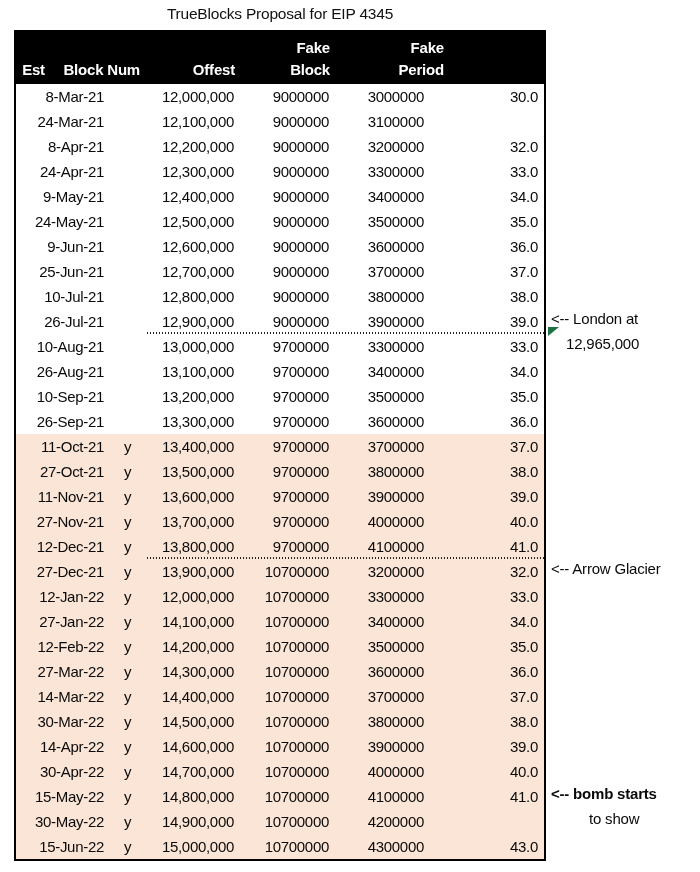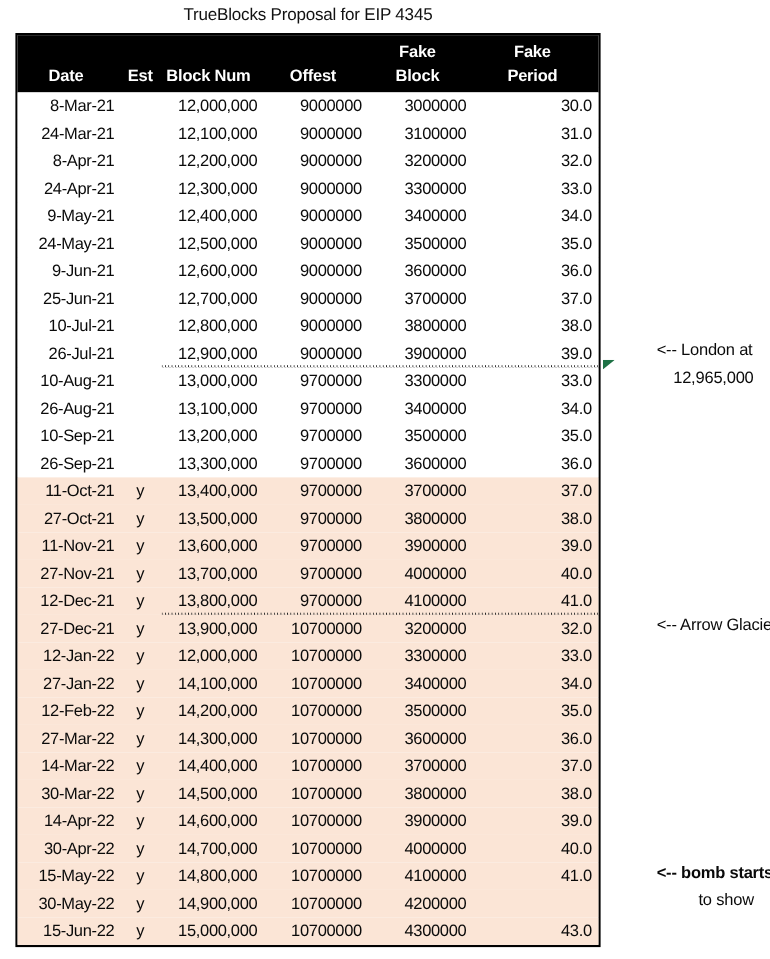--- a/index.html
+++ b/index.html
@@ -17,21 +17,21 @@
   .sheet {
     position: absolute; top: 30px; left: 14px; width: 532px;
     border: 2px solid #000; background: #fff;
   }
   .thead {
     display: flex; background: var(--header-bg, #000); color: var(--header-fg, #fff);
     height: 52px;
   }
   .th {
     display: flex; flex-direction: column; justify-content: flex-end;
-    align-items: center; font-weight: bold; font-size: 15px;
+    font-weight: bold; font-size: 15px;
     padding-bottom: 3px; line-height: 22px; letter-spacing: -0.2px;
   }
   .tbody { position: relative; }
   .row { display: flex; height: 25px; position: relative; background: #fff; }
   .row.peach { background: var(--peach, #fbe5d6); }
   .cell {
     font-size: 15px; line-height: 25px; letter-spacing: -0.3px;
     white-space: nowrap; overflow: hidden; color: #0a0a0a;
   }
   
@@ -45,44 +45,40 @@
     position: absolute; left: 131px; right: 0; bottom: -1px; height: 3px;
     background-image:
       repeating-linear-gradient(90deg, #222 0 1px, transparent 1px 3px),
       repeating-linear-gradient(90deg, transparent 0 1px, #222 1px 2px, transparent 2px 3px);
     background-size: 3px 1.5px, 3px 1.5px;
     background-position: 0 0, 0 1.5px;
     background-repeat: repeat-x;
   }
   .annotation {
     position: absolute; font-size: 15px; letter-spacing: -0.2px;
-    white-space: nowrap; color: #0a0a0a; margin-left: 46px;
+    white-space: nowrap; color: #0a0a0a;
   }
   .anno-london-1   { left: 551px; top: 310px; }
   .anno-london-2   { left: 566px; top: 335px; }
   .anno-glacier    { left: 551px; top: 560px; }
   .anno-bomb-1     { left: 551px; top: 785px; font-weight: bold; }
   .anno-bomb-2     { left: 589px; top: 810px; }
   .green-flag {
     position: absolute; left: 548px; top: 327px; width: 11px; height: 9px;
     background: var(--flag-green, #1e7145);
     clip-path: polygon(0 0, 100% 0, 0 100%);
   }
 </style>
 </head>
 <body>
 
 <div class="page-title">TrueBlocks Proposal for EIP 4345</div>
 
 <div class="sheet">
   <div class="thead">
-    <div class="th c0">
-      <span></span>
-      <span>Date</span>
-    </div>
     <div class="th c1">
       <span></span>
       <span>Est</span>
     </div>
     <div class="th c2">
       <span></span>
       <span>Block Num</span>
     </div>
     <div class="th c3">
       <span></span>
@@ -105,21 +101,20 @@
         <div class="cell c3">9000000</div>
         <div class="cell c4">3000000</div>
         <div class="cell c5">30.0</div>
       </div>
       <div class="row">
         <div class="cell c0">24-Mar-21</div>
         <div class="cell c1"></div>
         <div class="cell c2">12,100,000</div>
         <div class="cell c3">9000000</div>
         <div class="cell c4">3100000</div>
-        <div class="cell c5">31.0</div>
       </div>
       <div class="row">
         <div class="cell c0">8-Apr-21</div>
         <div class="cell c1"></div>
         <div class="cell c2">12,200,000</div>
         <div class="cell c3">9000000</div>
         <div class="cell c4">3200000</div>
         <div class="cell c5">32.0</div>
       </div>
       <div class="row">

